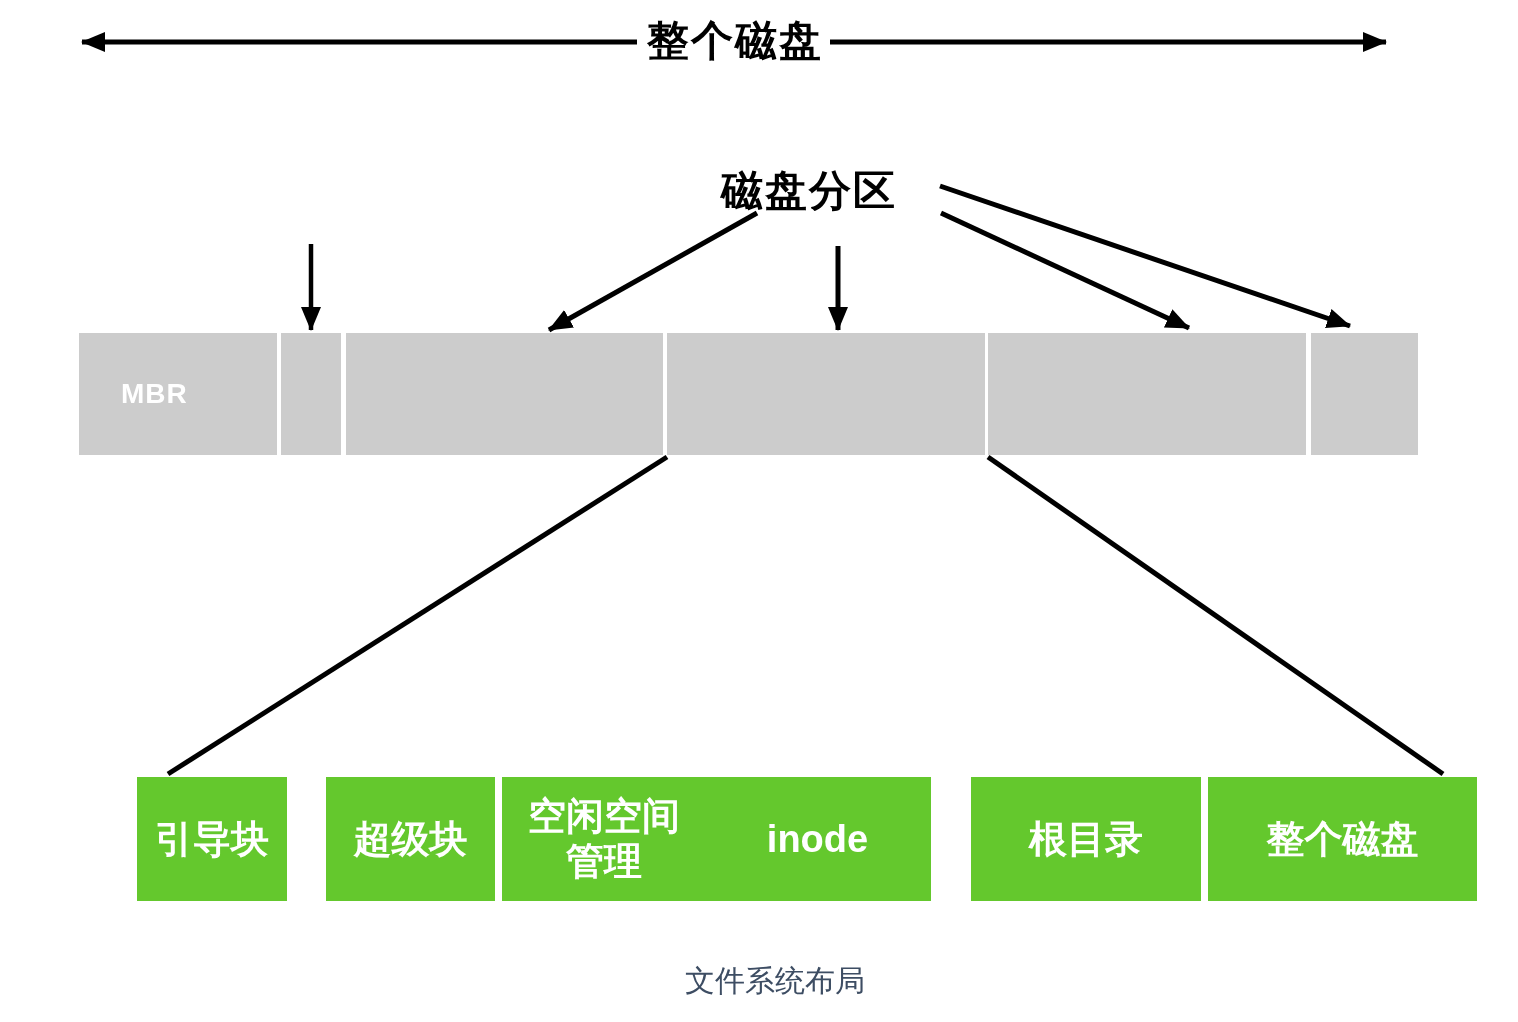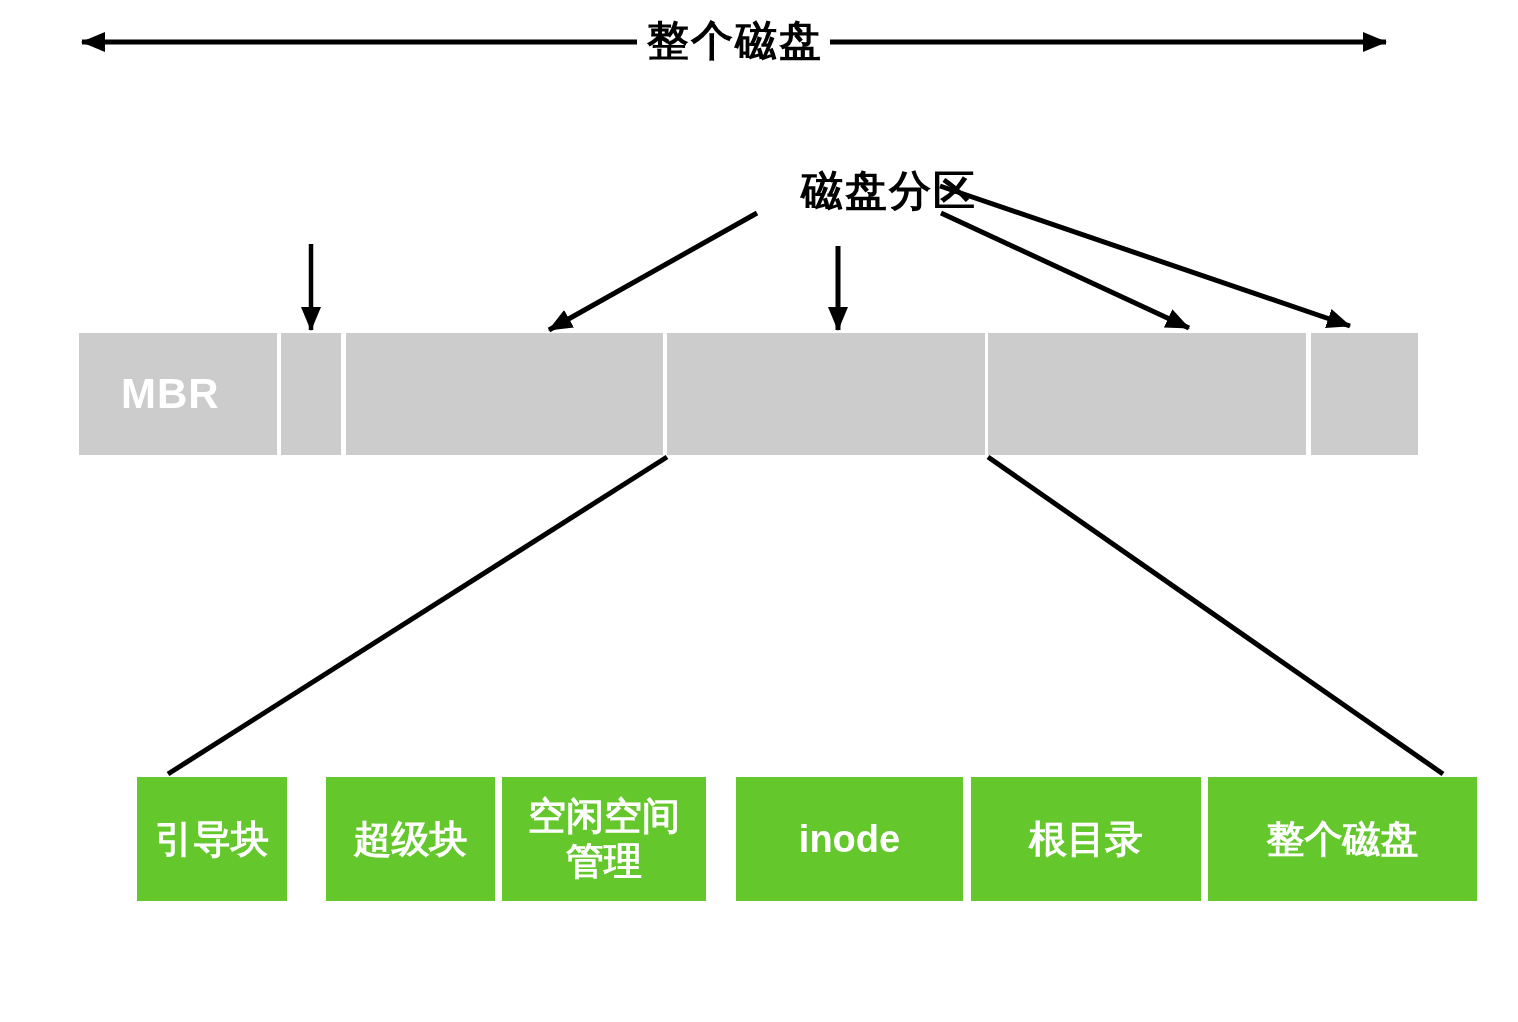--- a/index.html
+++ b/index.html
@@ -39,21 +39,21 @@
   }
   .seg-mbr      { left: 79px;   width: 198px; display: flex; align-items: center; }
   .seg-pt       { left: 281px;  width: 60px;  }
   .seg-p1       { left: 346px;  width: 317px; }
   .seg-p2       { left: 667px;  width: 318px; }
   .seg-p3       { left: 988px;  width: 318px; }
   .seg-p4       { left: 1311px; width: 107px; }
   .mbr-text {
     padding-left: 42px;
     font-weight: 700;
-    font-size: 42px;
+    font-size: 28px;
     color: var(--mbr-text, #ffffff);
     letter-spacing: 1px;
   }
   
   .fs-seg {
     position: absolute;
     top: 777px;
     height: 124px;
     background: var(--fs-segment, #64c82d);
     display: flex;
@@ -64,21 +64,21 @@
   .fs-seg span {
     font-weight: 700;
     font-size: 38px;
     color: var(--fs-text, #ffffff);
     line-height: 1.18;
   }
   .fs-boot   { left: 137px;  width: 150px; }
   .fs-super  { left: 326px;  width: 169px; }
   .fs-free   { left: 502px;  width: 204px; }
   .fs-free span { display: inline-block; max-width: 178px; }
-  .fs-inode  { left: 736px;  width: 227px; }
+  .fs-inode  { left: 704px;  width: 227px; }
   .fs-root   { left: 971px;  width: 230px; font-family: Liberation Serif, serif; }
   .fs-files  { left: 1208px; width: 269px; }
   
   .caption {
     position: absolute;
     left: 775px;
     top: 981px;
     transform: translate(-50%, -50%);
     font-size: 30px;
     font-weight: 400;
@@ -106,21 +106,21 @@
     <line x1="757" y1="213" x2="549" y2="330" stroke="#000" stroke-width="5" marker-end="url(#ah)"></line>
     <line x1="838" y1="246" x2="838" y2="330" stroke="#000" stroke-width="5" marker-end="url(#ah)"></line>
     <line x1="940" y1="186" x2="1350" y2="326" stroke="#000" stroke-width="5" marker-end="url(#ah)"></line>
     <line x1="941" y1="213" x2="1189" y2="328" stroke="#000" stroke-width="5" marker-end="url(#ah)"></line>
 
     <line x1="667" y1="457" x2="168" y2="774" stroke="#000" stroke-width="5"></line>
     <line x1="988" y1="457" x2="1443" y2="774" stroke="#000" stroke-width="5"></line>
   </svg>
 
   <div class="black-label" style="left:735px; top:41px;">整个磁盘</div>
-  <div class="black-label" style="left:889px; top:191px;">磁盘分区</div>
+  <div class="black-label" style="left:809px; top:191px;">磁盘分区</div>
 
   <div>
     <div class="disk-seg seg-mbr">
       <span class="mbr-text">MBR</span>
     </div>
     <div class="disk-seg seg-pt"></div>
     <div class="disk-seg seg-p1"></div>
     <div class="disk-seg seg-p2"></div>
     <div class="disk-seg seg-p3"></div>
     <div class="disk-seg seg-p4"></div>
@@ -140,14 +140,15 @@
       <span>inode</span>
     </div>
     <div class="fs-seg fs-root">
       <span>根目录</span>
     </div>
     <div class="fs-seg fs-files">
       <span>整个磁盘</span>
     </div>
   </div>
 
+  <div class="caption">文件系统布局</div>
 
 </div>
 
 </body></html>

